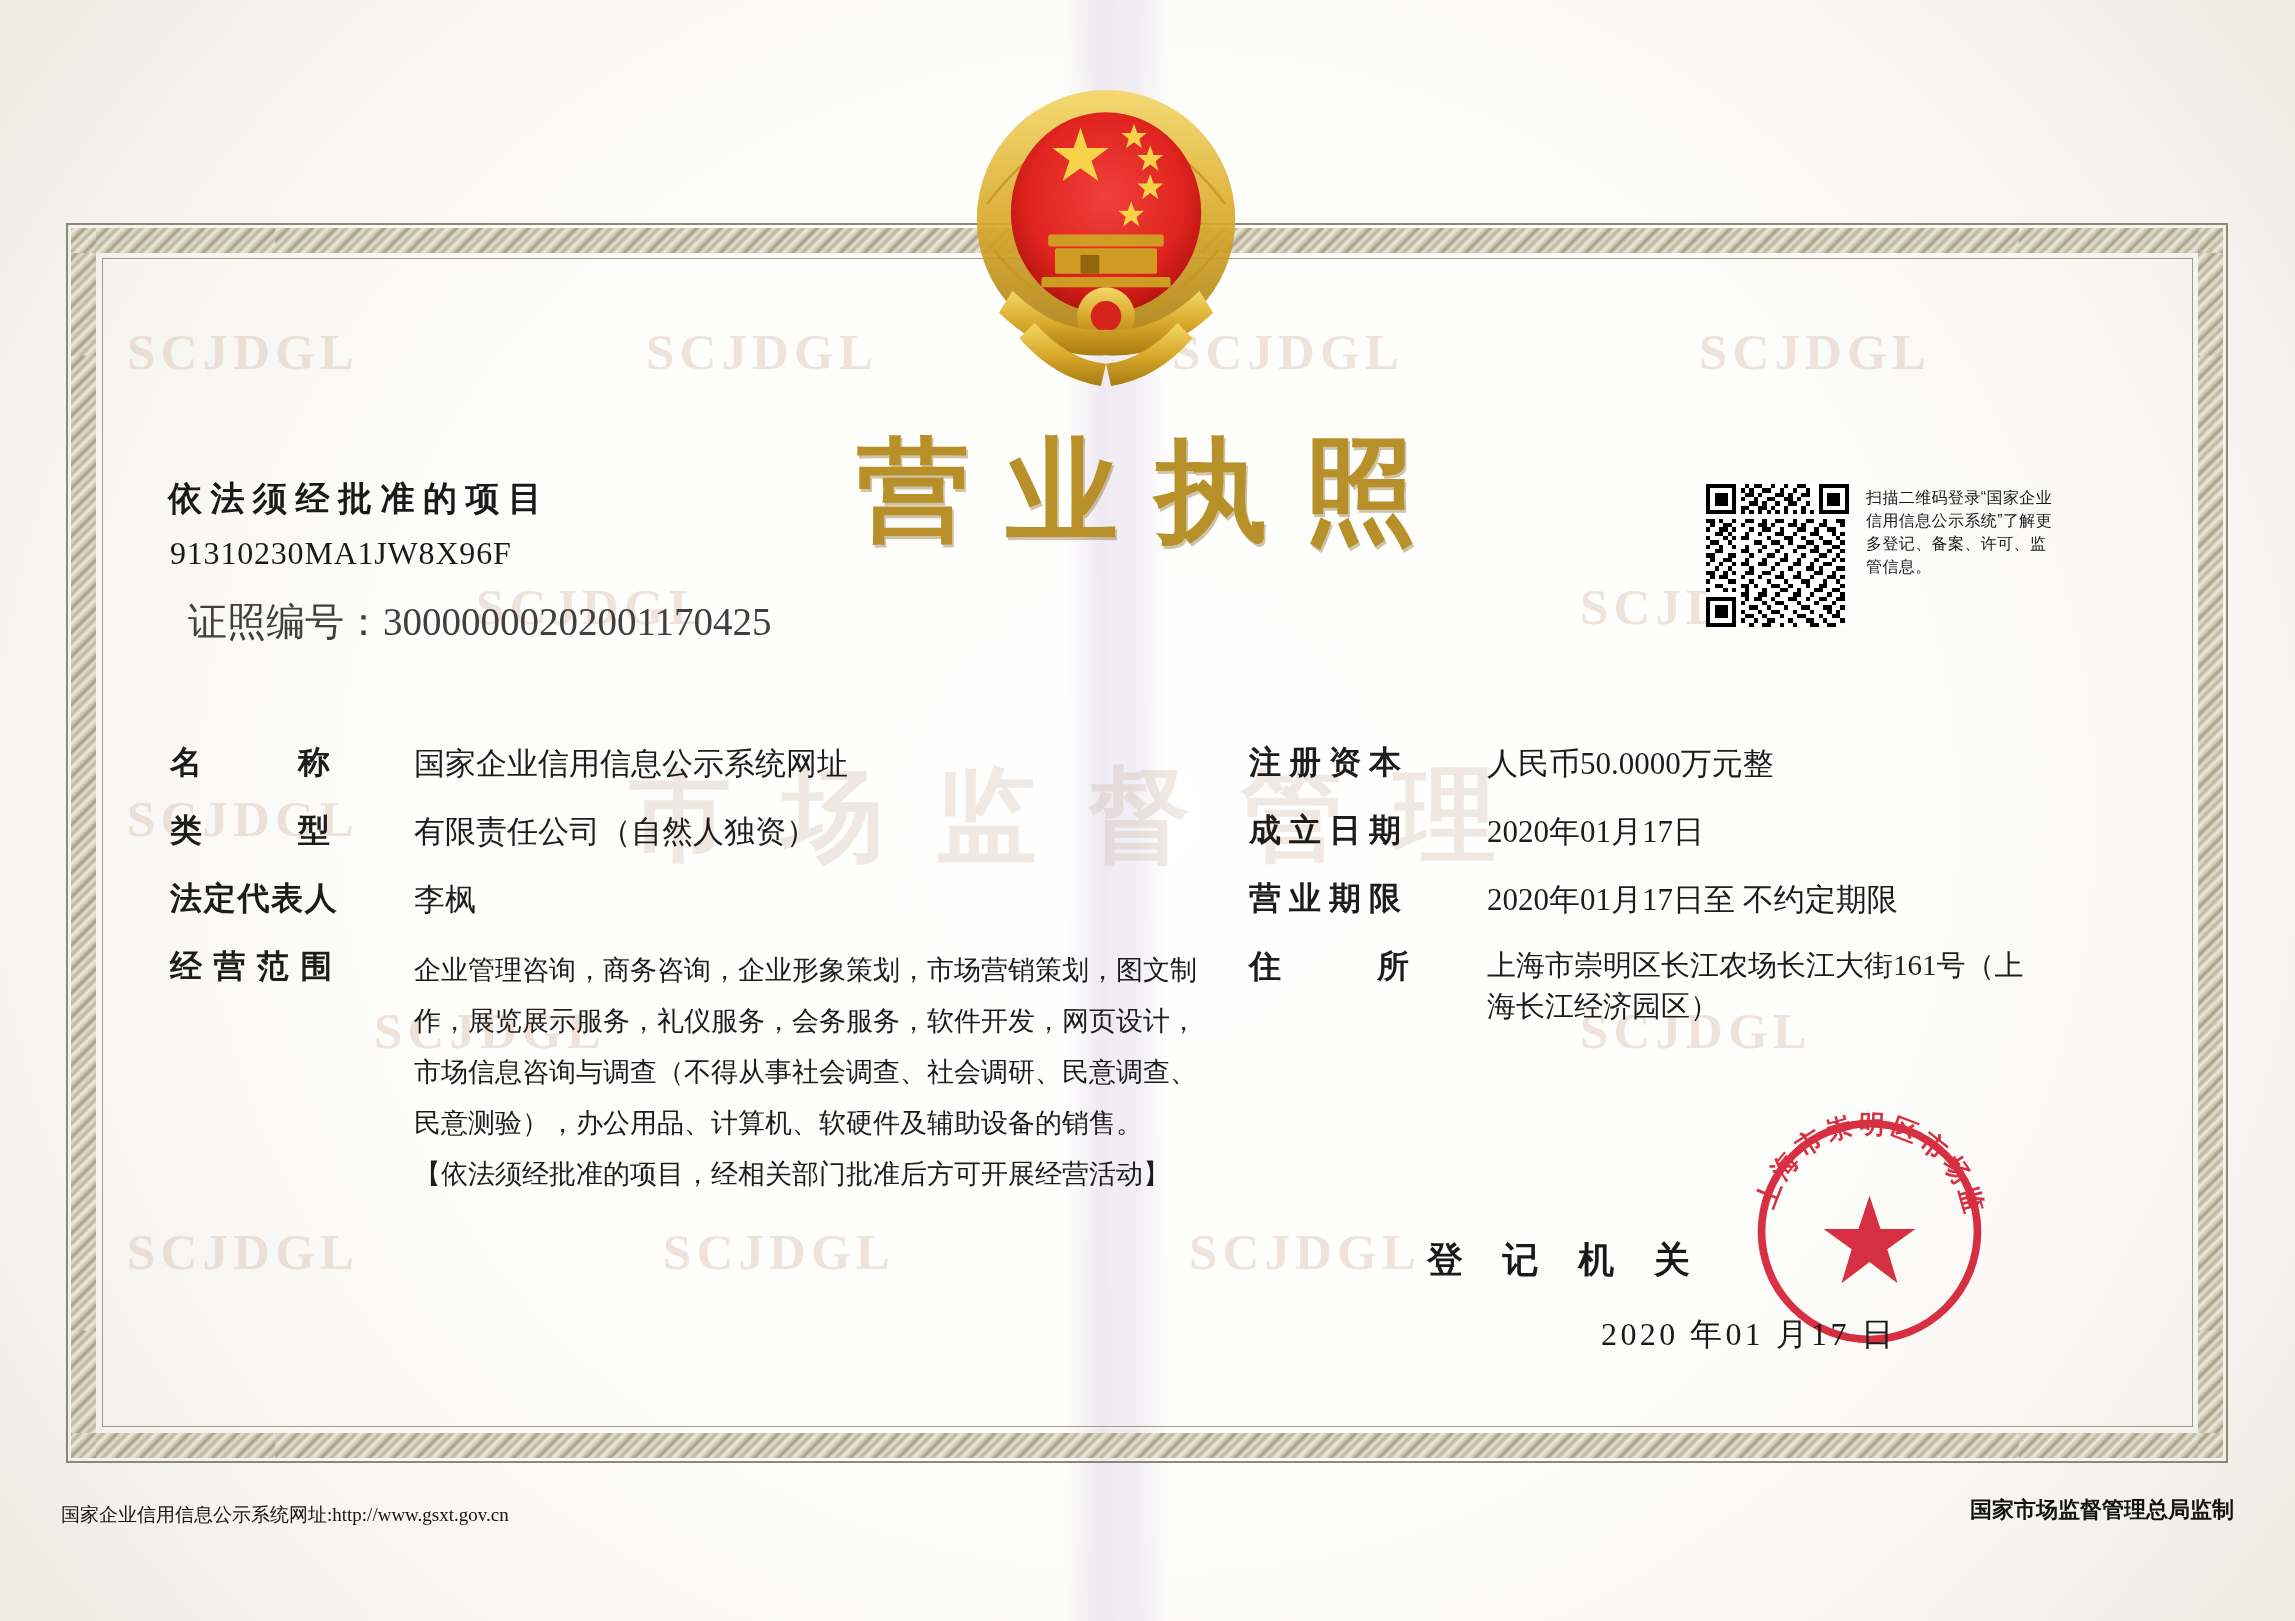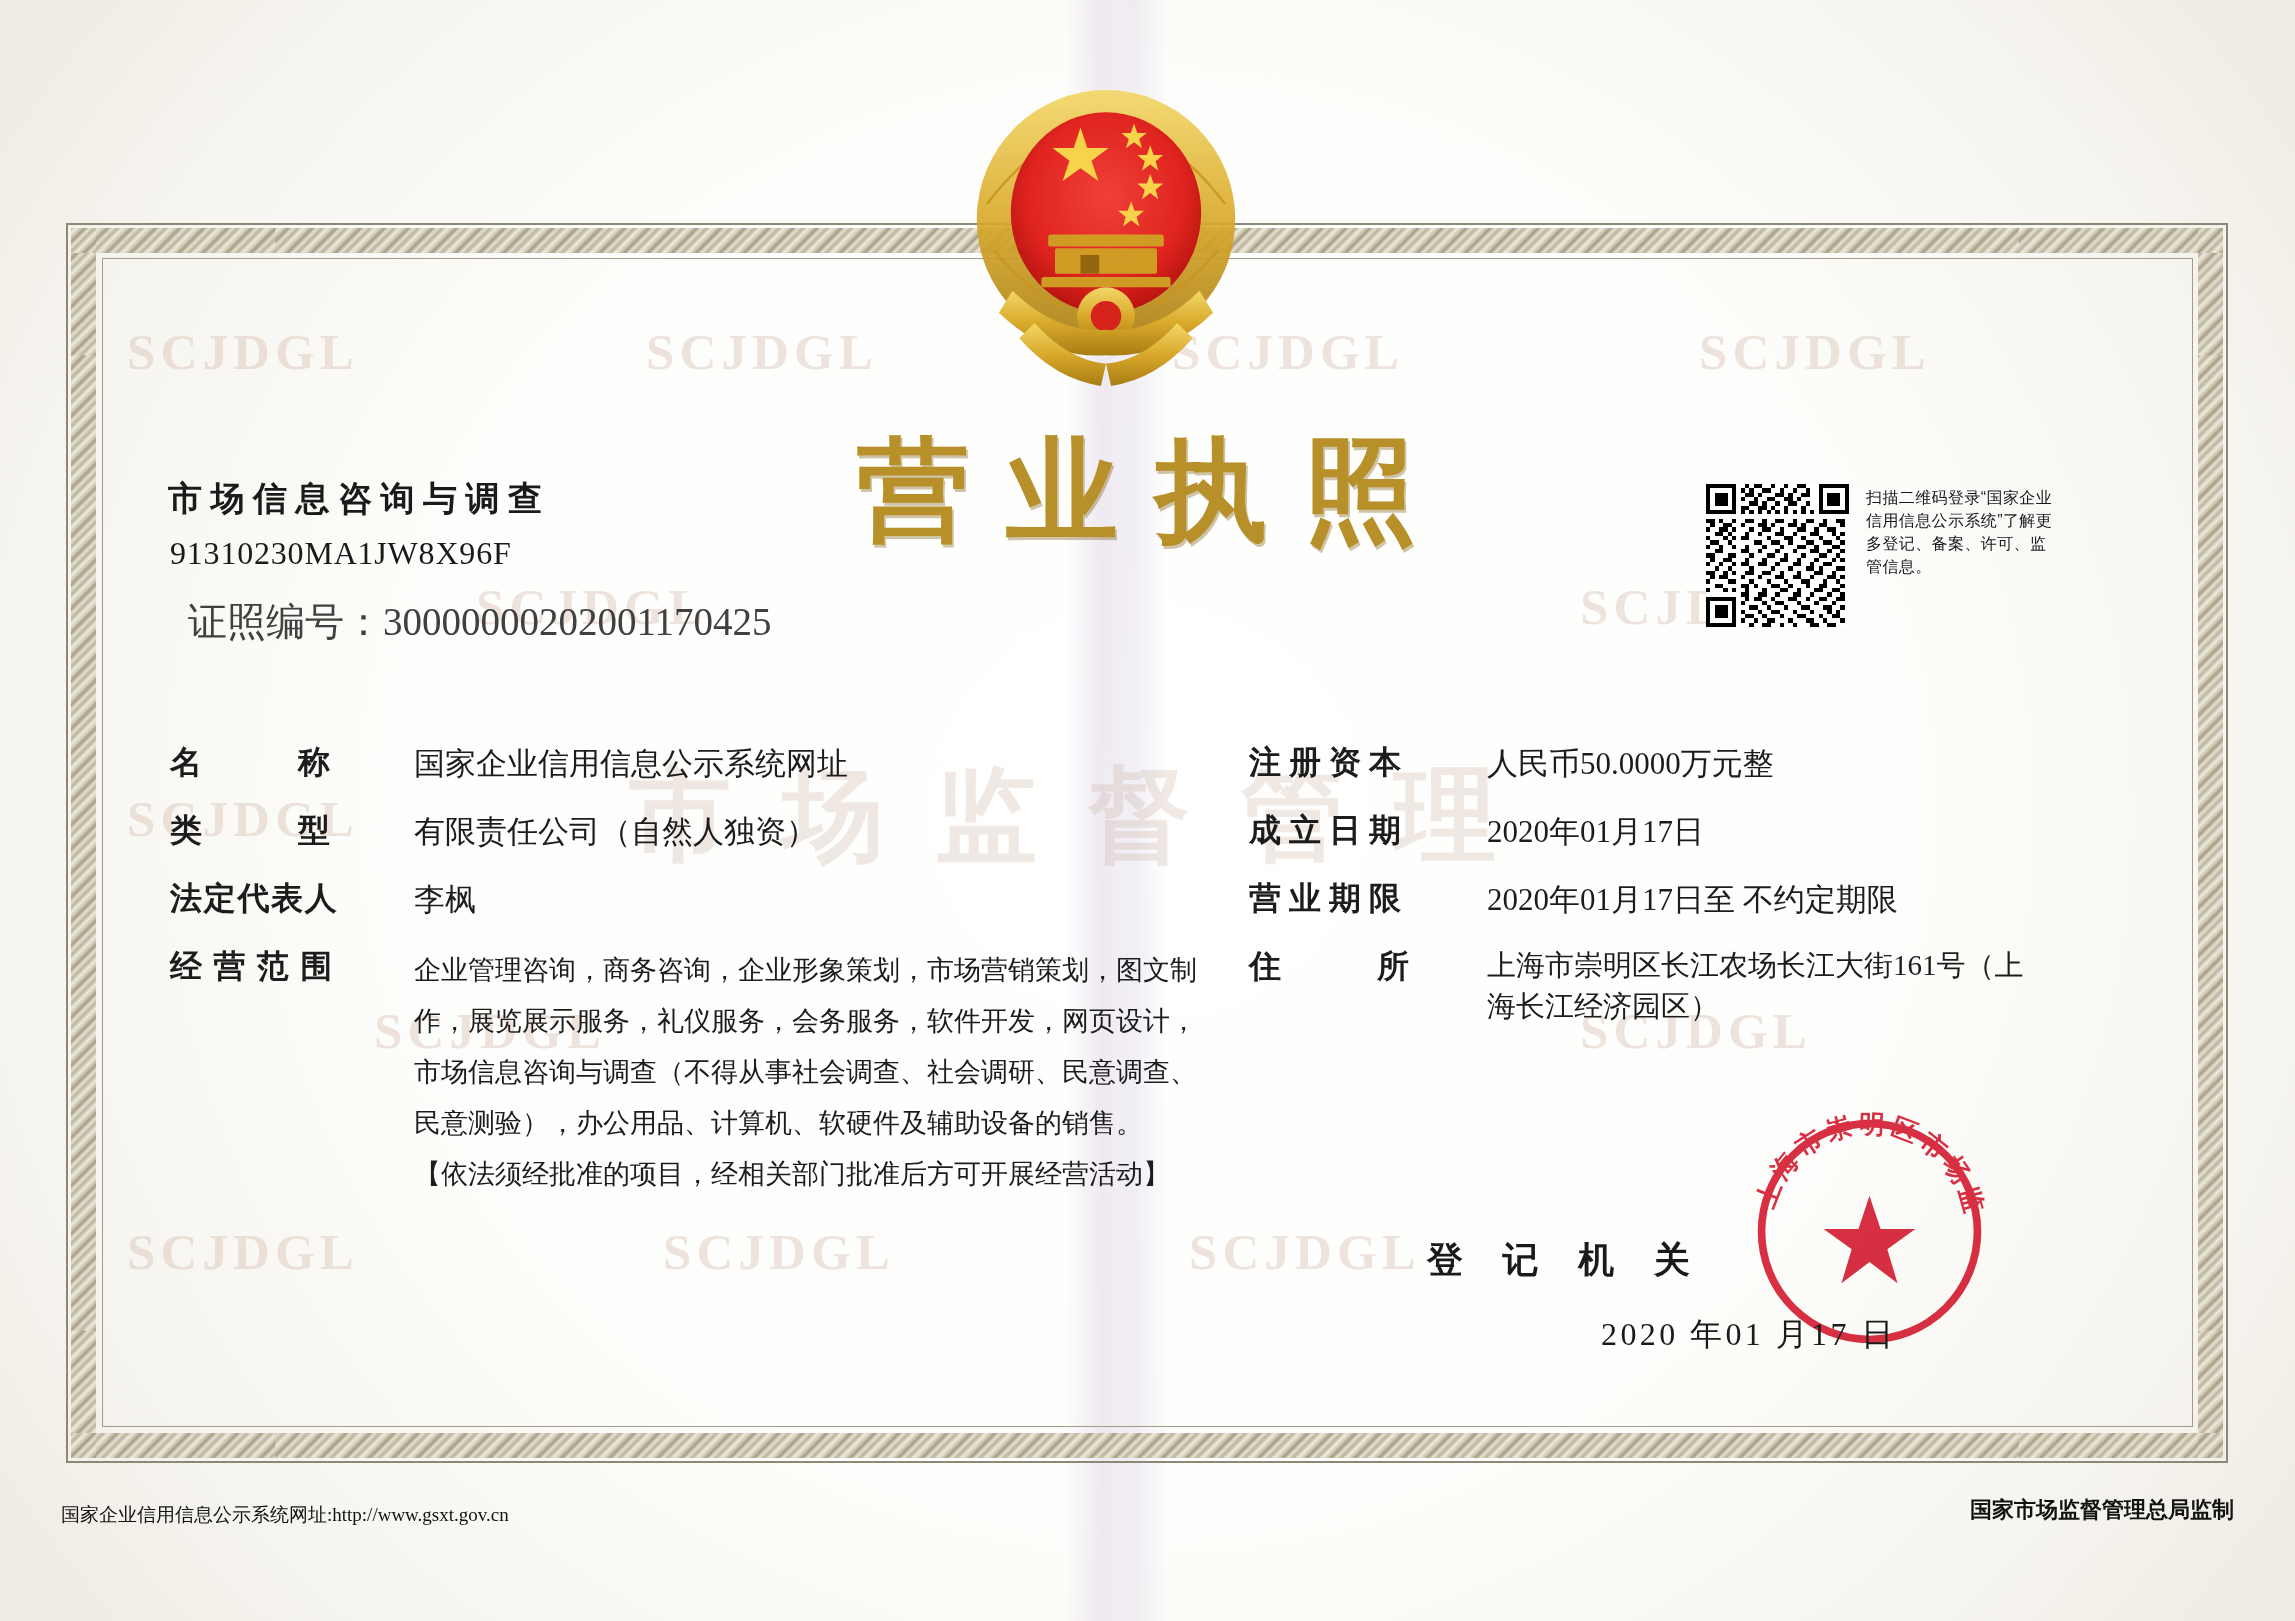--- a/index.html
+++ b/index.html
@@ -320,21 +320,21 @@
       <circle cx="180" cy="292" r="18" fill="#d6241c"></circle>
       <path d="M70 262 q50 50 110 46 q60 4 110 -46 l16 26 q-56 54 -126 50 q-70 4 -126 -50 z"></path>
       <path d="M96 300 q40 44 84 48 l-6 26 q-54 -8 -96 -56 z"></path>
       <path d="M264 300 q-40 44 -84 48 l6 26 q54 -8 96 -56 z"></path>
     </g>
   </svg>
 </div>
 
 <div id="title">营业执照</div>
 
-<div id="code-title">市场信息咨询与调查</div>
+<div id="code-title">依法须经批准的项目</div>
 <div id="code-value">91310230MA1JW8X96F</div>
 <div id="cert-no">
   <span>证照编号：</span><span>30000000202001170425</span>
 </div>
 
 <div id="qr">
   <svg width="143" height="143" viewBox="0 0 33 33" shape-rendering="crispEdges">
     <rect width="33" height="33" fill="#ffffff"></rect>
     <g fill="#000000">
 

